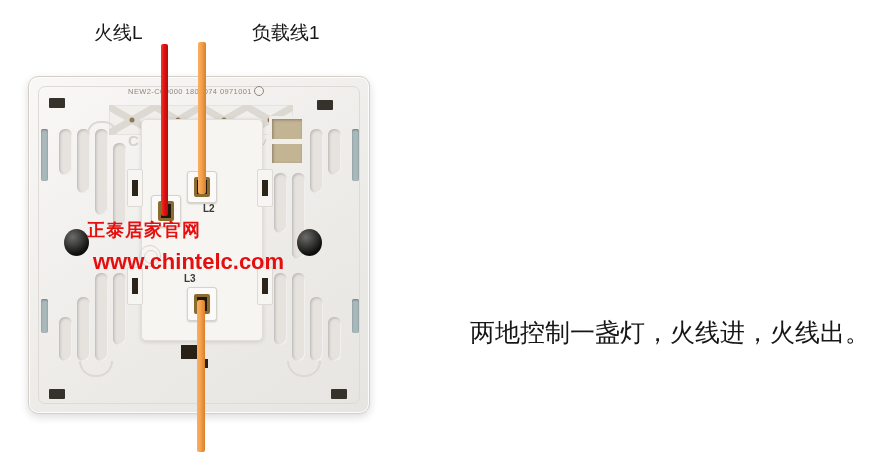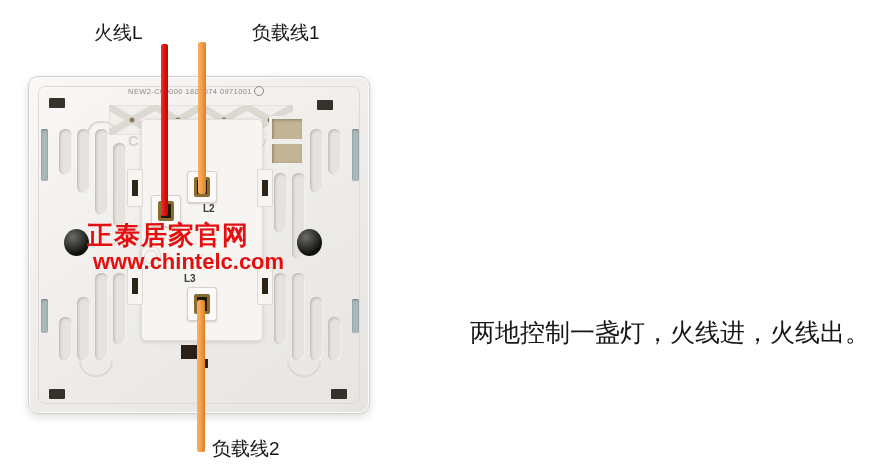--- a/index.html
+++ b/index.html
@@ -54,21 +54,21 @@
     border-radius:3px; box-shadow:0 1px 2px rgba(0,0,0,.18); }
   .hole { position:absolute; left:50%; top:50%; transform:translate(-50%,-50%);
     width:16px; height:20px; background:#1f1708; border:3px solid #8a6c30; border-radius:2px; }
   .term-label { position:absolute; font-size:10px; font-weight:bold; color:#3a3a3a; }
   .ccc-mark { position:absolute; left:110px; top:168px; width:22px; height:22px;
     border:1px solid #d9d5d0; border-radius:50%; }
   .ccc-mark::after { content:""; position:absolute; left:4px; top:4px; width:12px; height:12px;
     border:1px solid #d9d5d0; border-radius:50%; }
   .bslot1 { position:absolute; left:152px; top:268px; width:18px; height:14px; background:#2a2116; }
   .bslot2 { position:absolute; left:168px; top:282px; width:11px; height:9px; background:#2a2116; }
-  .wm1 { position:absolute; left:58px; top:141px; font-size:26px; font-weight:700;
+  .wm1 { position:absolute; left:58px; top:141px; font-size:18px; font-weight:700;
     color:#e60f0f; letter-spacing:1px; white-space:nowrap; }
   .wm2 { position:absolute; left:64px; top:172px; font-size:22px; font-weight:700;
     color:#e60f0f; white-space:nowrap; }
   .caption { position:absolute; left:455px; top:316px; width:430px; text-align:center;
     font-size:25px; color:#161616; white-space:nowrap; }
 </style>
 </head>
 <body>
 
 <div class="stage">
@@ -170,21 +170,20 @@
       <div class="wm1">正泰居家官网</div>
       <div class="wm2">www.chintelc.com</div>
     </div>
 
     <div class="wire wire-red abs" style="left:161px;top:44px;height:172px;"></div>
     <div class="wire wire-orange abs" style="left:198px;top:42px;height:152px;"></div>
     <div class="wire wire-orange abs" style="left:197px;top:300px;height:152px;"></div>
 
     <div class="big-label" style="left:94px;top:20px;">火线L</div>
     <div class="big-label" style="left:224px;top:20px;margin-left:28px;">负载线1</div>
-    <div class="big-label" style="left:212px;top:436px;">负载线2</div>
   </section>
 
   <section class="abs" style="left:450px;top:140px;width:444px;height:230px;">
     
   </section>
 
   <div class="caption">两地控制一盏灯，火线进，火线出。</div>
 </div>
 
 </body></html>

